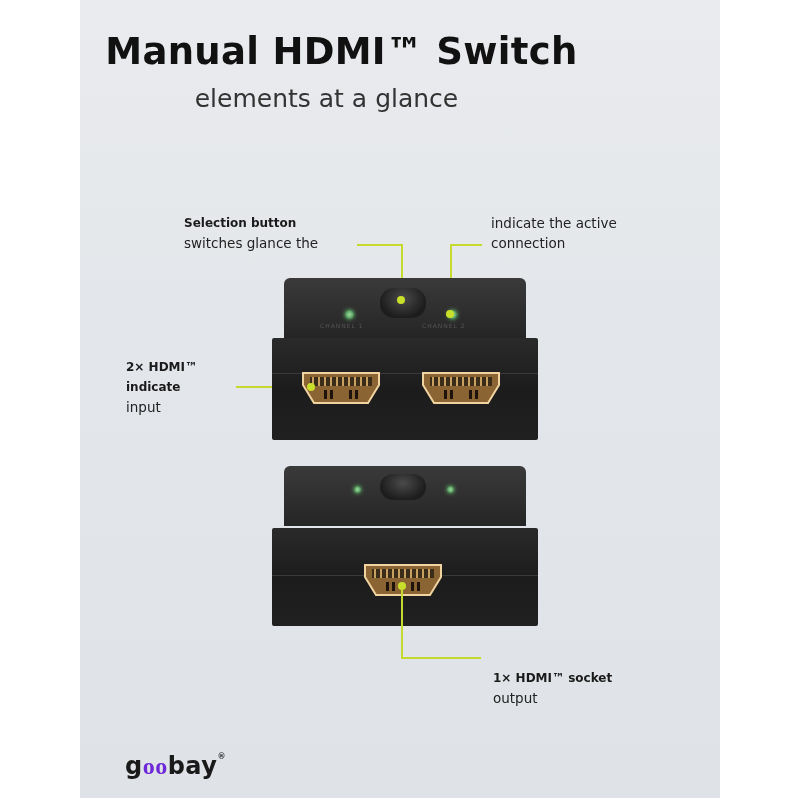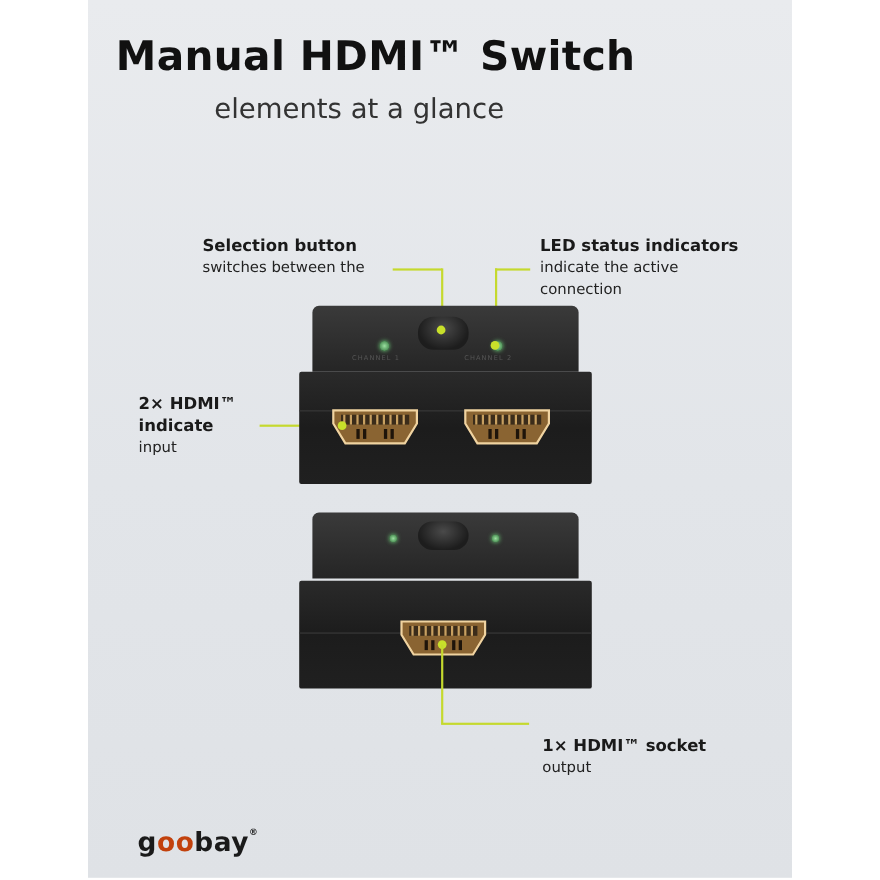--- a/index.html
+++ b/index.html
@@ -5,60 +5,59 @@
   html, body { margin:0; padding:0; background:#ffffff; }
   body { width:800px; height:800px; position:relative; overflow:hidden;
          font-family:"DejaVu Sans", "Liberation Sans", sans-serif; color:#1a1a1a; }
   .panel { position:absolute; left:80px; top:0; width:640px; height:798px;
            background:linear-gradient(180deg,#e9ebee 0%,#e2e5e9 55%,#dfe2e6 100%); }
   .title { position:absolute; left:0; top:30px; width:683px; text-align:center;
            font-size:37px; font-weight:bold; letter-spacing:0.3px; color:#111; }
   .subtitle { position:absolute; left:0; top:84px; width:653px; text-align:center;
               font-size:25px; color:#333; font-weight:normal; }
   .callout { position:absolute; font-size:13.5px; line-height:20px; color:#222; }
-  .callout .head { font-weight:bold; font-size:15px; color:#1a1a1a; }
+  .callout .head { font-weight:bold; font-size:12px; color:#1a1a1a; }
   .line { position:absolute; background:#c5d92e; }
   .dot { position:absolute; width:8px; height:8px; border-radius:50%; background:#c8e02a; }
 
   
   .device { position:absolute; }
   .dev-top { position:absolute; left:12px; top:0; height:60px; border-radius:6px 6px 0 0;
              background:linear-gradient(180deg,#3a3a3a 0%,#252525 100%); }
   .dev-front { position:absolute; left:0; background:linear-gradient(180deg,#2a2a2a 0%,#1c1c1c 50%,#202020 100%);
                border-radius:2px; }
   .dev-seam { position:absolute; left:0; right:0; height:1px; background:#3a3a3a; }
   .knob { position:absolute; width:46px; height:30px; border-radius:14px;
           background:radial-gradient(ellipse at 50% 35%,#4a4a4a 0%,#1d1d1d 70%); }
   .led { position:absolute; width:9px; height:9px; border-radius:50%;
          background:radial-gradient(circle,#9be0a0 0%,#4c8f55 70%); box-shadow:0 0 4px #6fcf7a; }
   .chlabel { position:absolute; font-size:6px; color:#555; letter-spacing:1px; }
   .hdmi { position:absolute; width:82px; height:34px; }
   .logo { position:absolute; left:125px; top:752px; font-size:24px; font-weight:bold; color:#1a1a1a; letter-spacing:0.5px; }
   .logo .oo { position:relative; display:inline-block; }
   .logo .bubble { position:absolute; left:-3px; top:-1px; width:36px; height:28px; border-radius:50%; background:#c6dc2e; z-index:0; }
-  .logo .oo span { position:relative; z-index:1; color:#c2410c; }
+  .logo .oo span { position:relative; z-index:1; color:#6d28d9;font-family:Liberation Serif, serif; }
   .logo sup { font-size:8px; vertical-align:top; }
 </style>
 </head>
 <body>
 
 <div class="panel"></div>
 
 <div class="title">Manual HDMI™ Switch</div>
 <div class="subtitle">elements at a glance</div>
 
 <div class="callout" style="left:184px; top:213px;">
   <div class="head">Selection button</div>
-  <div>switches between the</div>
+  <div>switches glance the</div>
 </div>
 <div class="line" style="left:357px; top:244px; width:45px; height:2px;"></div>
 <div class="line" style="left:401px; top:244px; width:2px; height:56px;"></div>
 
 <div class="callout" style="left:491px; top:213px;">
-  <div class="head">LED status indicators</div>
   <div>indicate the active</div>
   <div>connection</div>
 </div>
 <div class="line" style="left:450px; top:244px; width:32px; height:2px;"></div>
 <div class="line" style="left:450px; top:244px; width:2px; height:70px;"></div>
 
 <div class="callout" style="left:126px; top:357px;">
   <div class="head">2× HDMI™</div>
   <div class="head">indicate</div>
   <div>input</div>

